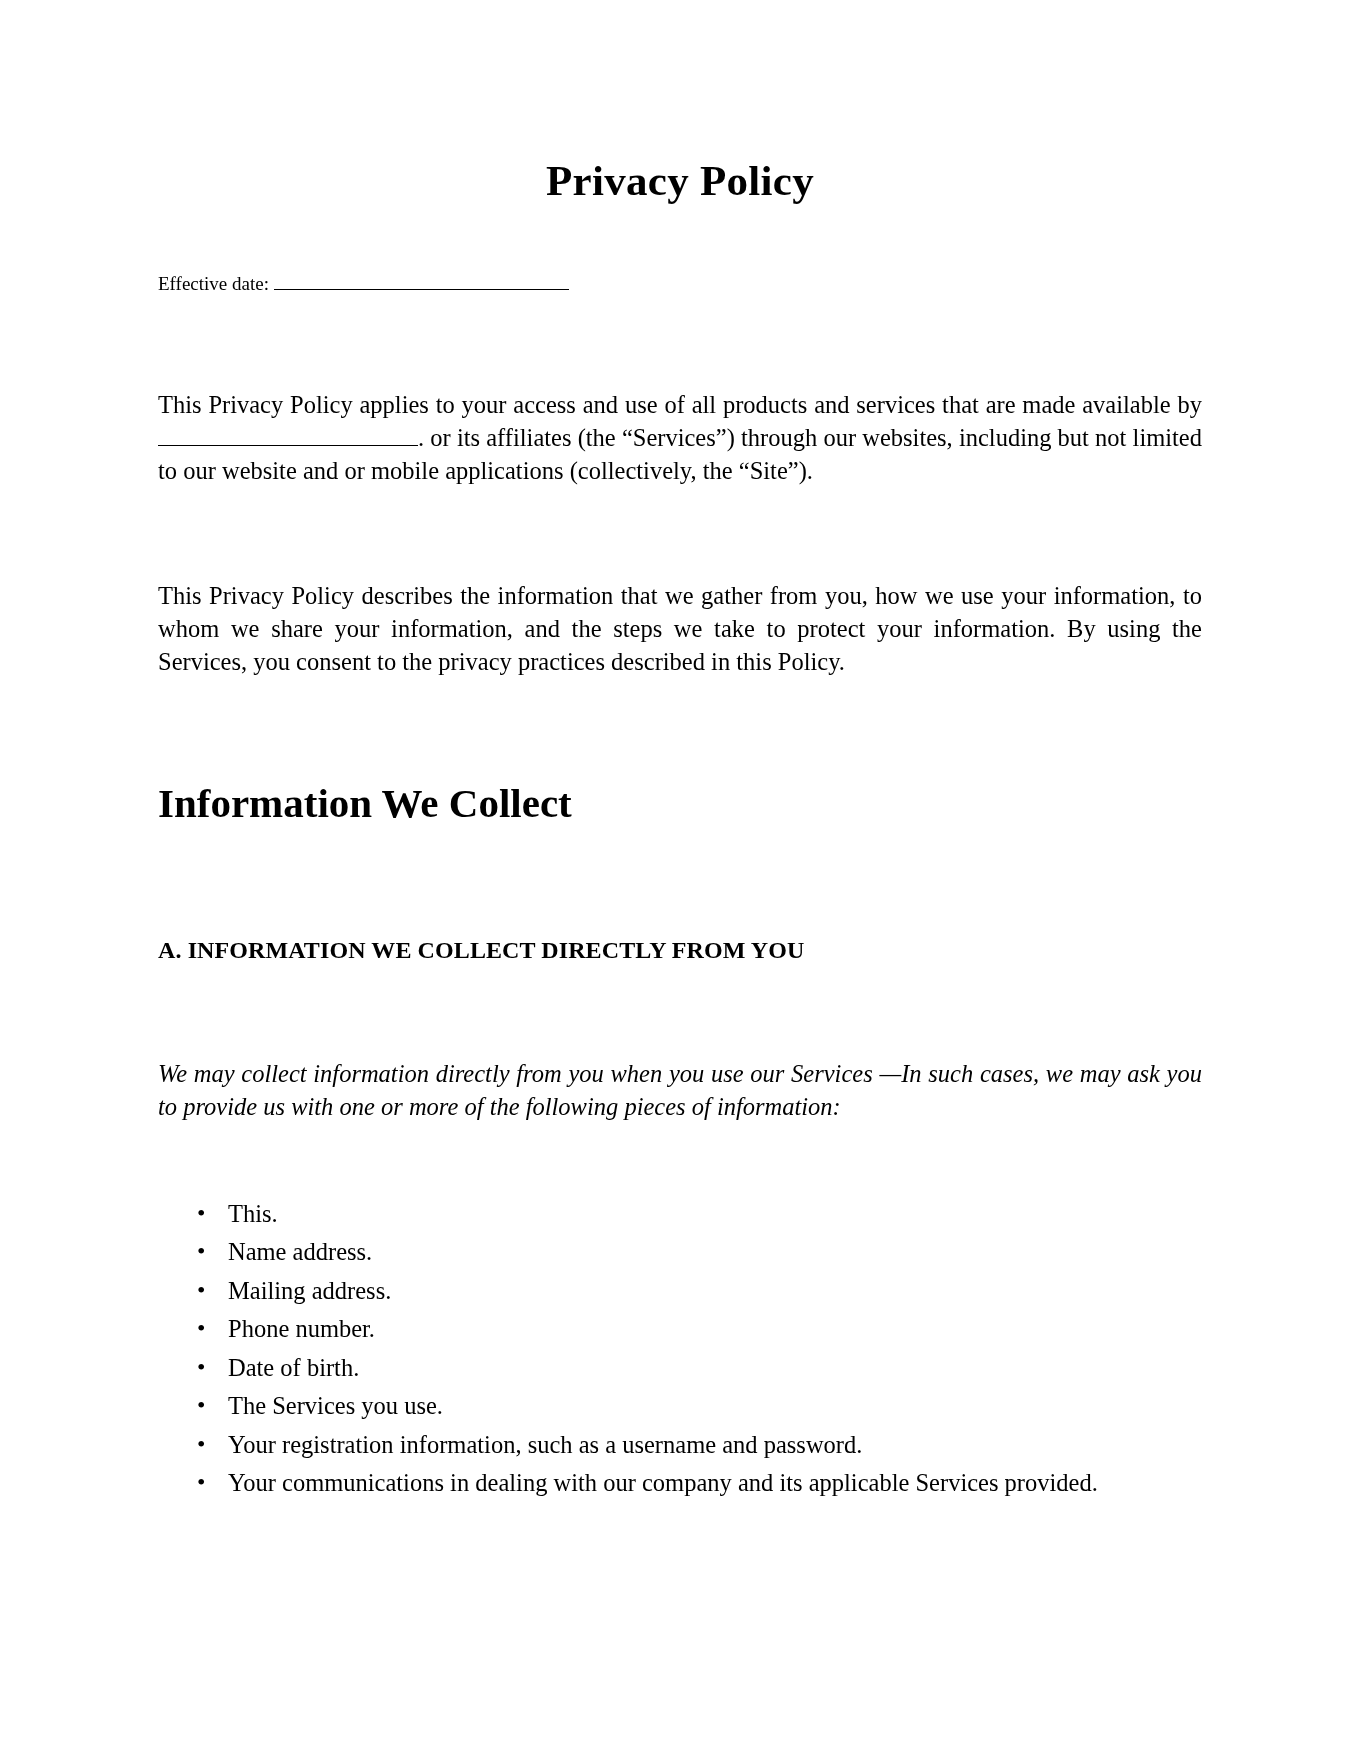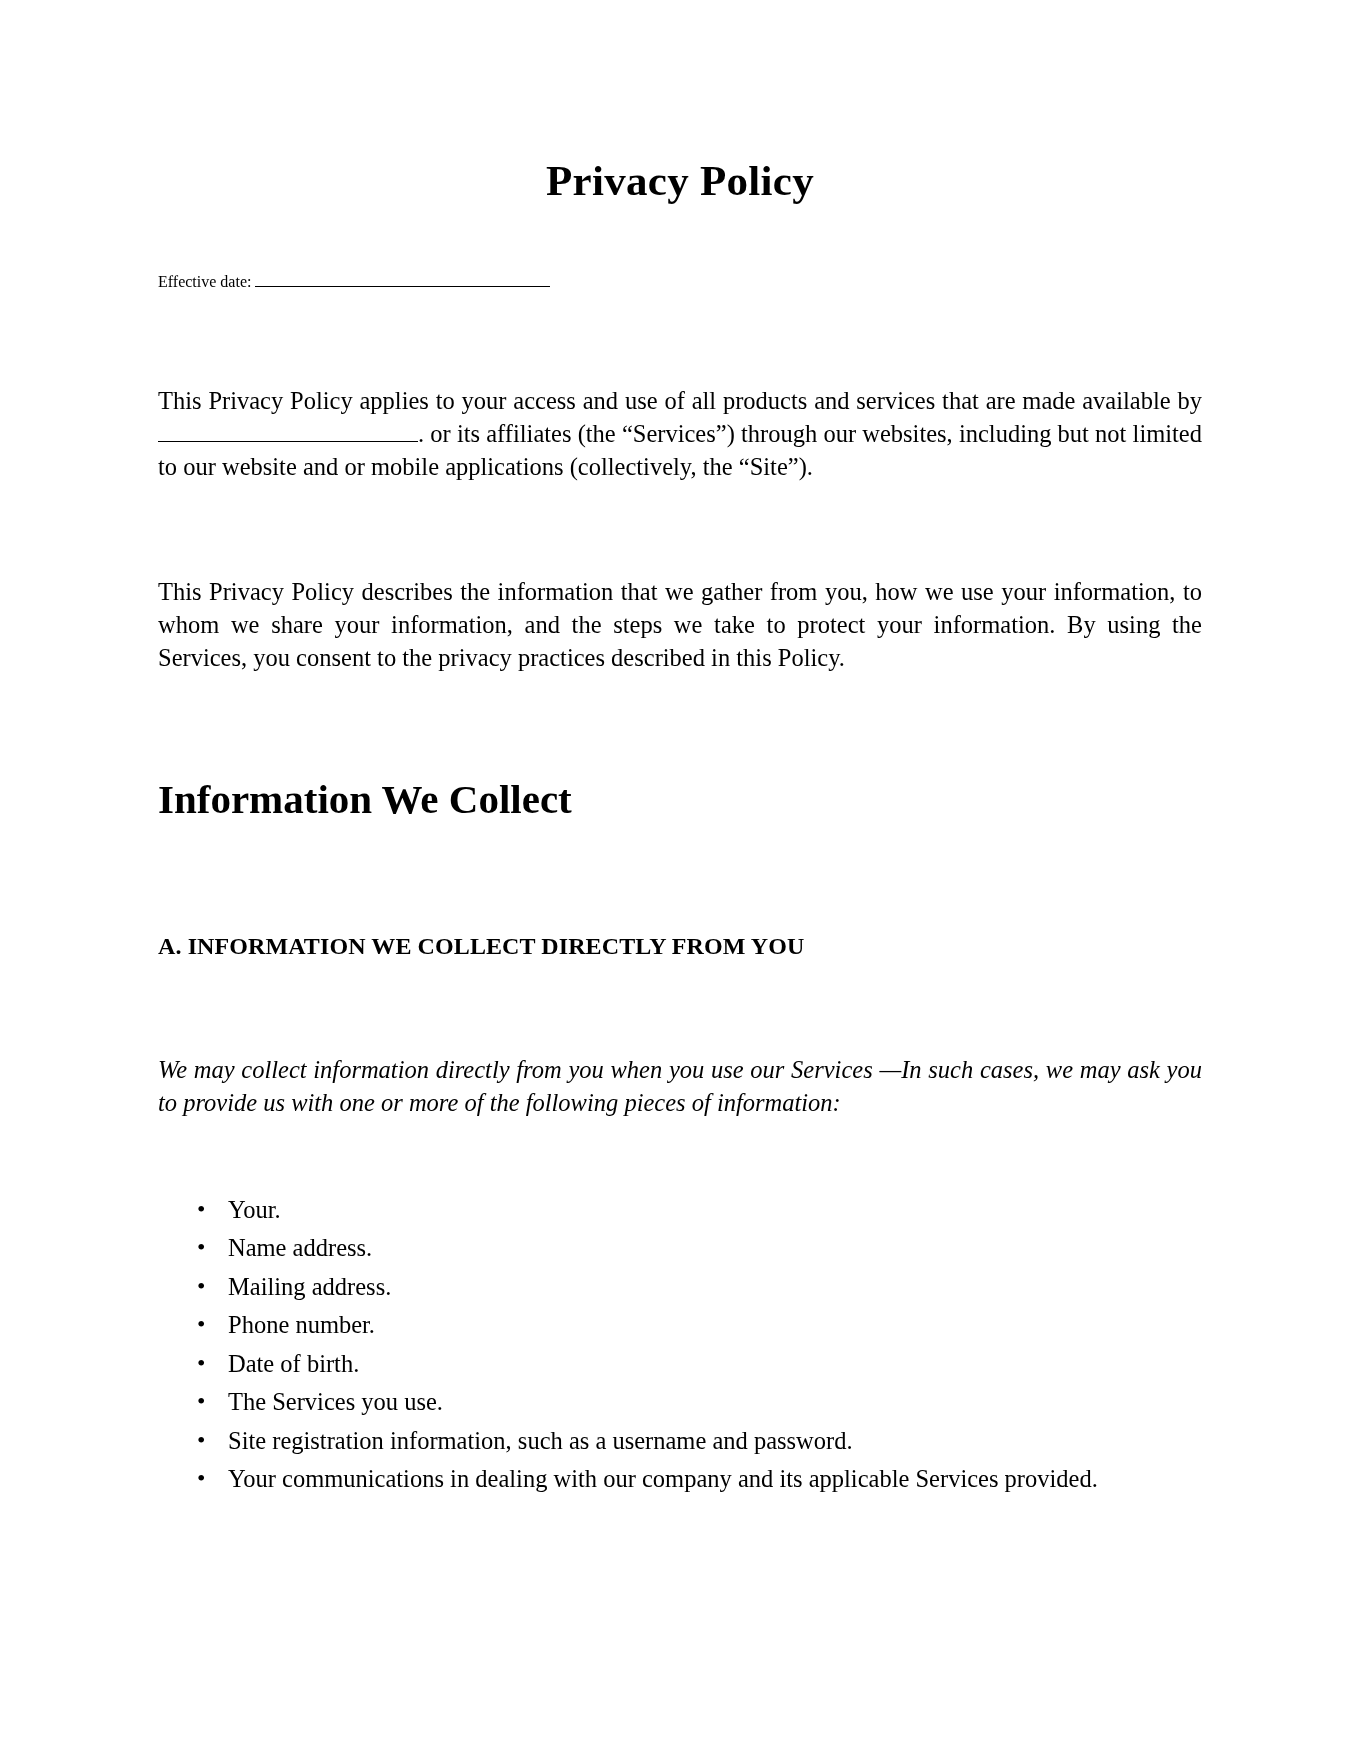--- a/index.html
+++ b/index.html
@@ -30,21 +30,21 @@
   }
   .doc-title {
     text-align: center;
     font-size: 43px;
     font-weight: bold;
     margin: 0;
     padding-top: 145px;
     letter-spacing: 0.3px;
   }
   .effective-line {
-    font-size: 16px;
+    font-size: 19px;
     margin-top: 68px;
     white-space: nowrap;
   }
   .blank-rule {
     display: inline-block;
     border-bottom: 1.6px solid #000;
     vertical-align: baseline;
   }
   .blank-long { width: 295px; }
   .blank-mid  { width: 260px; }
@@ -112,24 +112,24 @@
 
     <p class="para para-2">This Privacy Policy describes the information that we gather from you, how we use your information, to whom we share your information, and the steps we take to protect your information. By using the Services, you consent to the privacy practices described in this Policy.</p>
 
     <h2 class="section-heading">Information We Collect</h2>
 
     <h3 class="sub-heading">A. INFORMATION WE COLLECT DIRECTLY FROM YOU</h3>
 
     <p class="para para-3">We may collect information directly from you when you use our Services —In such cases, we may ask you to provide us with one or more of the following pieces of information:</p>
 
     <ul class="items">
-      <li>Your.</li>
+      <li>This.</li>
       <li>Name address.</li>
       <li>Mailing address.</li>
       <li>Phone number.</li>
       <li>Date of birth.</li>
       <li>The Services you use.</li>
-      <li>Site registration information, such as a username and password.</li>
+      <li>Your registration information, such as a username and password.</li>
       <li>Your communications in dealing with our company and its applicable Services provided.</li>
     </ul>
 
   </div>
 </div>
 
 </body></html>

